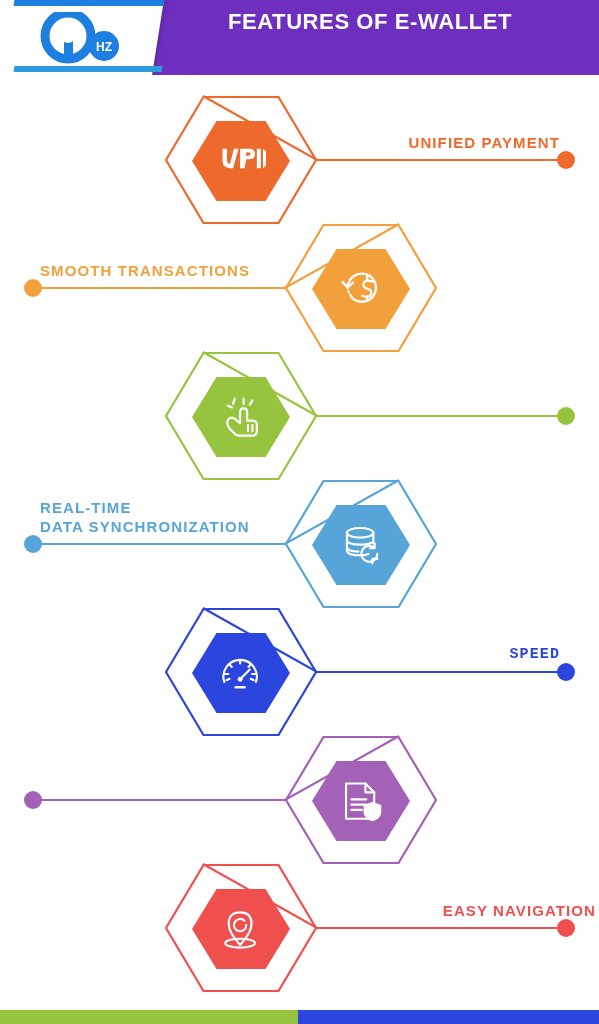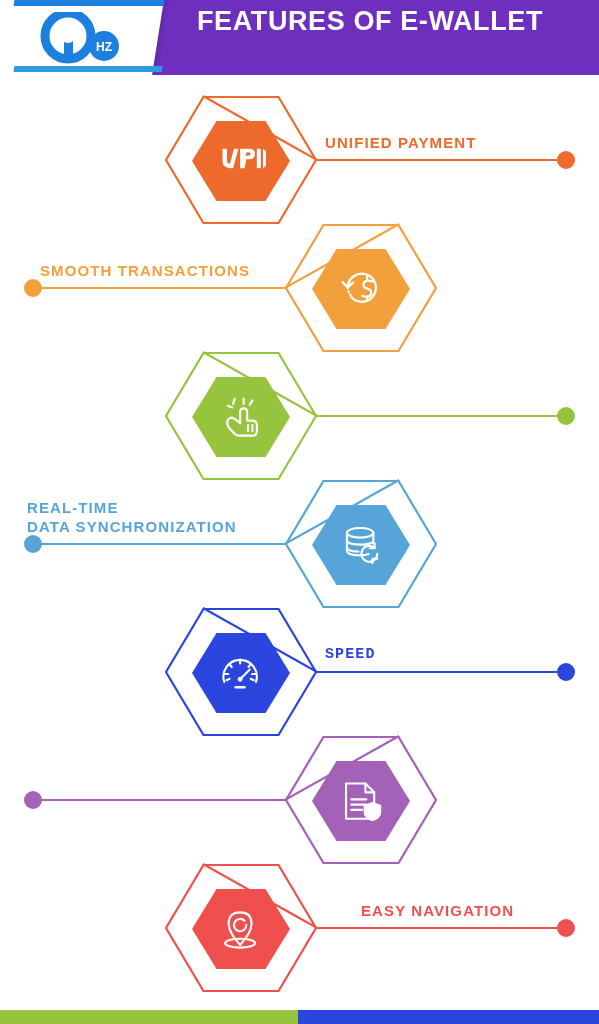--- a/index.html
+++ b/index.html
@@ -22,21 +22,21 @@
     width:599px; height:75px;
     background:#6E2FBF;
     overflow:hidden;
   }
   #header-title{
     position:absolute;
     left:150px; top:7px;
     width:440px;
     text-align:center;
     color:#ffffff;
-    font-size:27px;
+    font-size:22px;
     font-weight:bold;
     letter-spacing:0.6px;
     line-height:29px;
     text-transform:uppercase;
   }
   #header-title .ln{ display:block; }
 
   
   #logo-panel{
     position:absolute; left:-12px; top:0;
@@ -86,21 +86,21 @@
 
   .label{
     position:absolute;
     font-size:15px;
     font-weight:bold;
     letter-spacing:1.1px;
     line-height:19px;
     text-transform:uppercase;
     white-space:pre-line;
   }
-  .label.to-right{ text-align:left; }
+  .label.to-right{ text-align:right; }
   .label.to-left { text-align:left; }
 
   
   #footer{ position:absolute; left:0; top:1010px; width:599px; height:14px; }
   #footer-green{ position:absolute; left:0;     top:0; width:298px; height:14px; background:#96C43F; }
   #footer-blue { position:absolute; left:298px; top:0; width:301px; height:14px; background:#2B46DE; }
 </style>
 </head>
 <body>
 
@@ -217,21 +217,21 @@
               <path d="M9 10 L9 30 Q9 35.5 24 35.5 Q30 35.5 33.5 34"></path>
               <path d="M39 10 L39 22"></path>
               <path d="M9 18 Q9 23.5 24 23.5 Q33 23.5 37 21.3"></path>
               <path d="M9 26 Q9 31 22 31.4"></path>
               <path d="M43.5 34 A9 9 0 1 1 40.3 27"></path>
               <polyline points="40.5,22 40.5,27.5 35,27.5"></polyline>
               <polyline points="38,44.5 38,39.5 43.5,39.5"></polyline>
             </g>
           </svg>
         </div>
-        <div class="label to-left" style="color: rgb(87, 165, 216); top: 19px; left: 27px; width: 235px;">Real-Time
+        <div class="label to-left" style="color: rgb(87, 165, 216); top: 19px; left: 40px; width: 235px;">Real-Time
 Data Synchronization</div>
       </div>
       <div class="row" style="top: 607px;">
         <svg class="connector" viewBox="0 0 599 130">
           <path d="M 203 1 L 317 65 L 560 65" fill="none" stroke="#2B46DE" stroke-width="2.2"></path>
           <circle cx="566" cy="65" r="9" fill="#2B46DE"></circle>
         </svg>
         <div class="hexwrap left">
           <svg class="hex-outer" viewBox="0 0 152 128">
             <polygon points="37.5,0 112.5,0 150,63 112.5,126 37.5,126 0,63" transform="translate(1,1)" fill="none" stroke="#2B46DE" stroke-width="2.2"></polygon>

